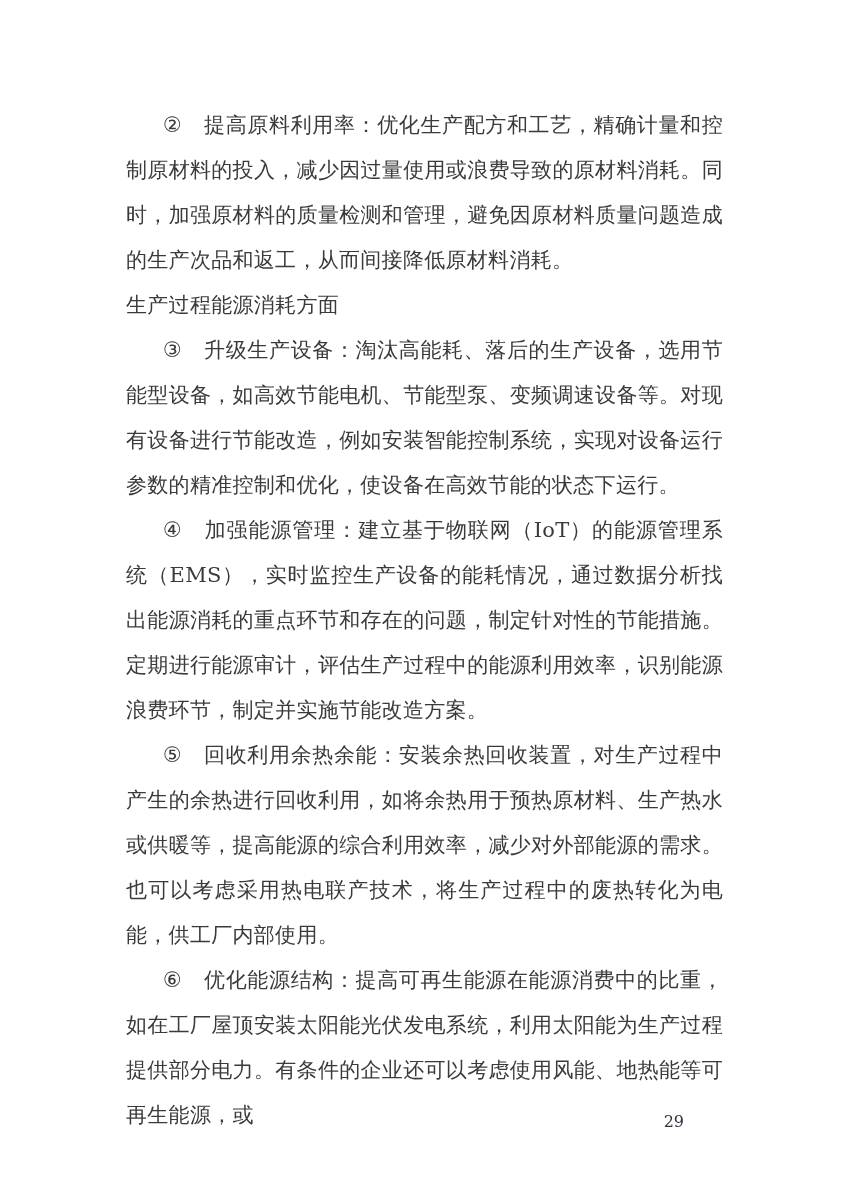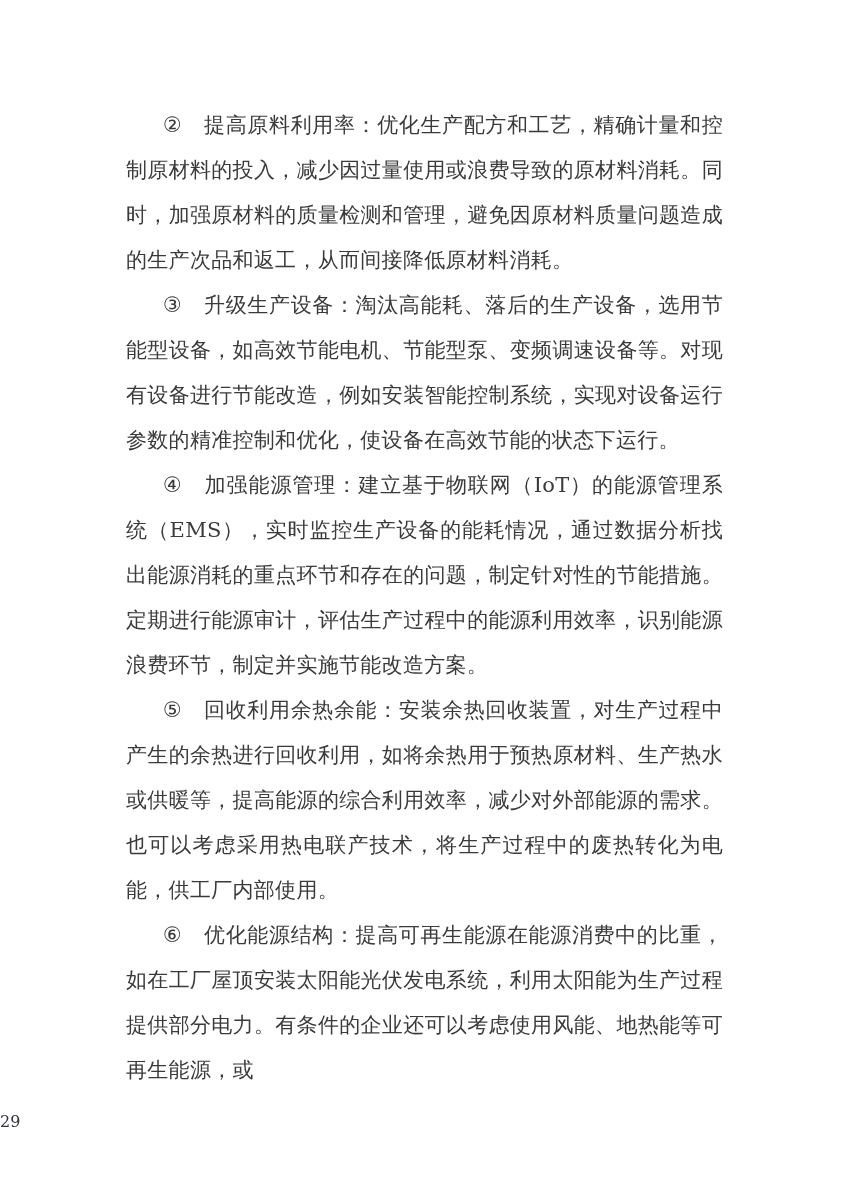--- a/index.html
+++ b/index.html
@@ -36,35 +36,36 @@
     text-indent: 37px;
   }
   .para.heading {
     text-indent: 0;
   }
   .page-footer {
     position: absolute;
     left: 0;
     top: 1112px;
     width: 684px;
-    text-align: left;
+    text-align: right;
   }
   .page-number {
     font-size: 16px;
     line-height: 20px;
     color: #2f3440;
     display: inline-block;
   }
 </style>
 </head>
 <body>
 
 <div class="page">
   <div class="content">
     <p class="para indent">②　提高原料利用率：优化生产配方和工艺，精确计量和控制原材料的投入，减少因过量使用或浪费导致的原材料消耗。同时，加强原材料的质量检测和管理，避免因原材料质量问题造成的生产次品和返工，从而间接降低原材料消耗。</p>
+    <p class="para heading">生产过程能源消耗方面</p>
     <p class="para indent">③　升级生产设备：淘汰高能耗、落后的生产设备，选用节能型设备，如高效节能电机、节能型泵、变频调速设备等。对现有设备进行节能改造，例如安装智能控制系统，实现对设备运行参数的精准控制和优化，使设备在高效节能的状态下运行。</p>
     <p class="para indent">④　加强能源管理：建立基于物联网（IoT）的能源管理系统（EMS），实时监控生产设备的能耗情况，通过数据分析找出能源消耗的重点环节和存在的问题，制定针对性的节能措施。定期进行能源审计，评估生产过程中的能源利用效率，识别能源浪费环节，制定并实施节能改造方案。</p>
     <p class="para indent">⑤　回收利用余热余能：安装余热回收装置，对生产过程中产生的余热进行回收利用，如将余热用于预热原材料、生产热水或供暖等，提高能源的综合利用效率，减少对外部能源的需求。也可以考虑采用热电联产技术，将生产过程中的废热转化为电能，供工厂内部使用。</p>
     <p class="para indent">⑥　优化能源结构：提高可再生能源在能源消费中的比重，如在工厂屋顶安装太阳能光伏发电系统，利用太阳能为生产过程提供部分电力。有条件的企业还可以考虑使用风能、地热能等可再生能源，或</p>
   </div>
 
   <div class="page-footer">
     <span class="page-number">29</span>
   </div>
 </div>

